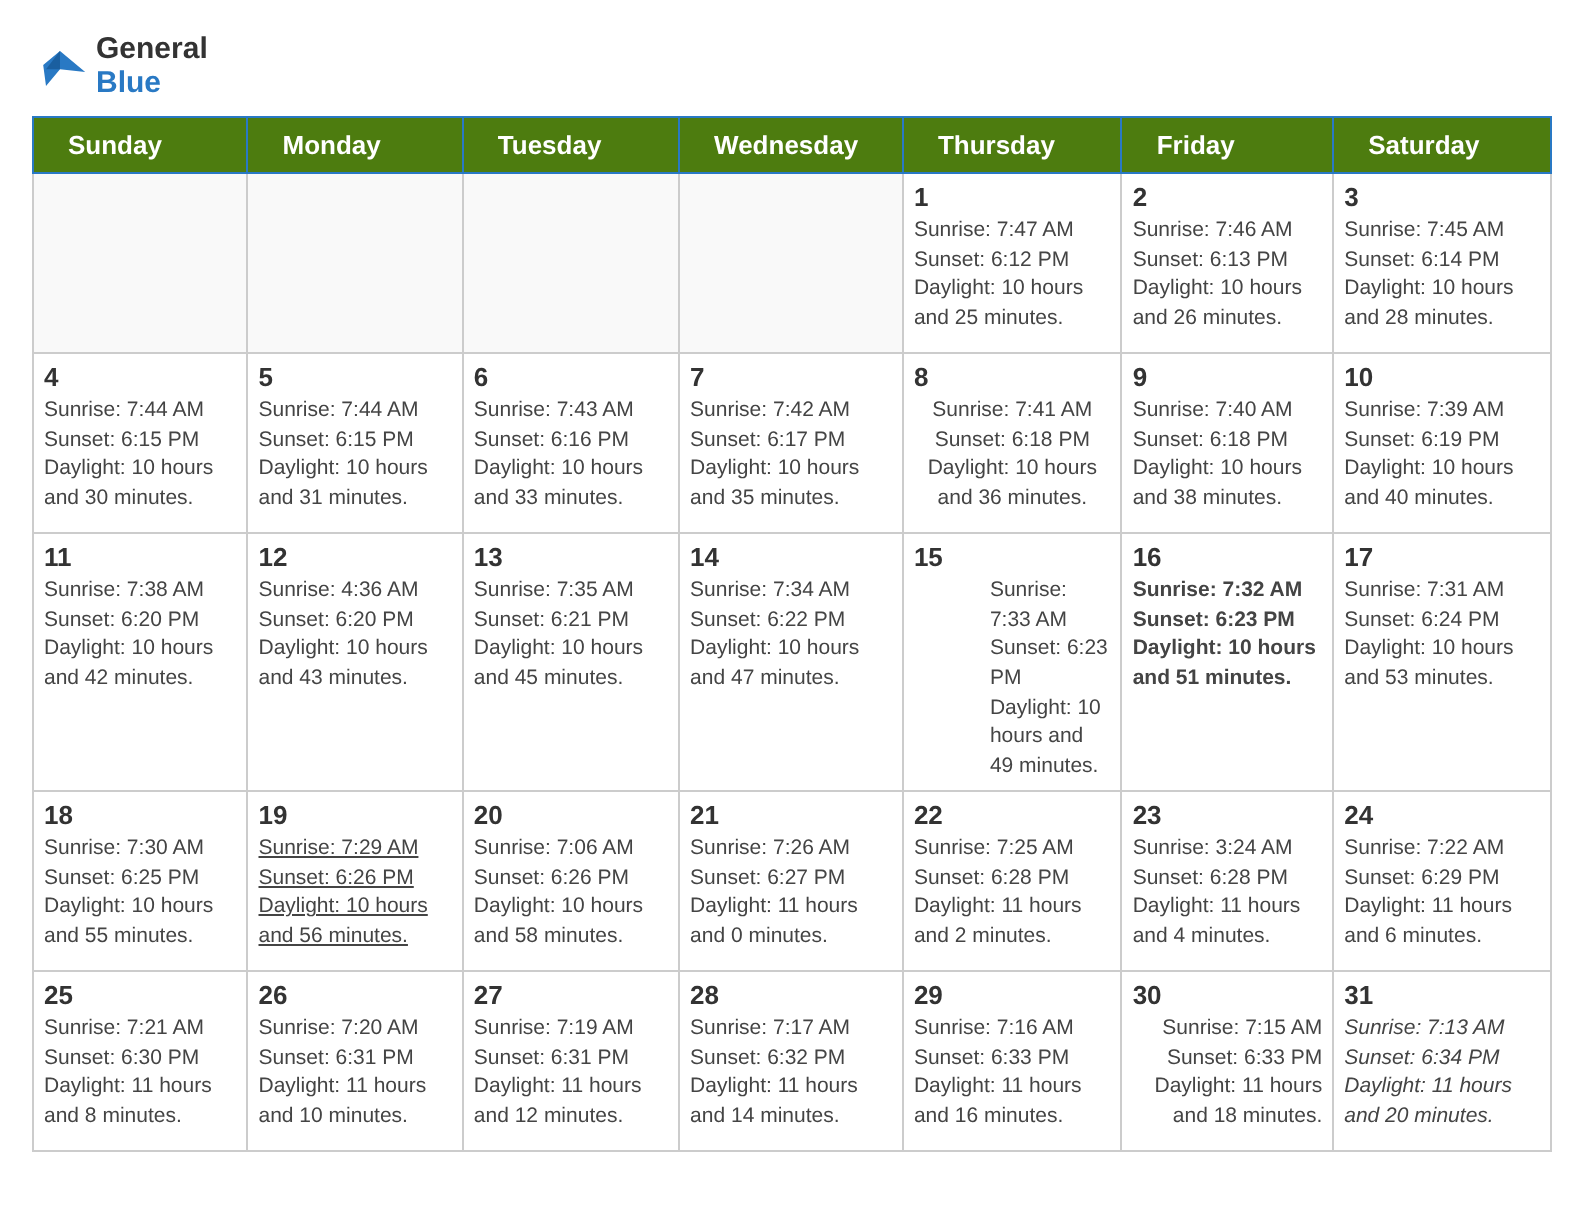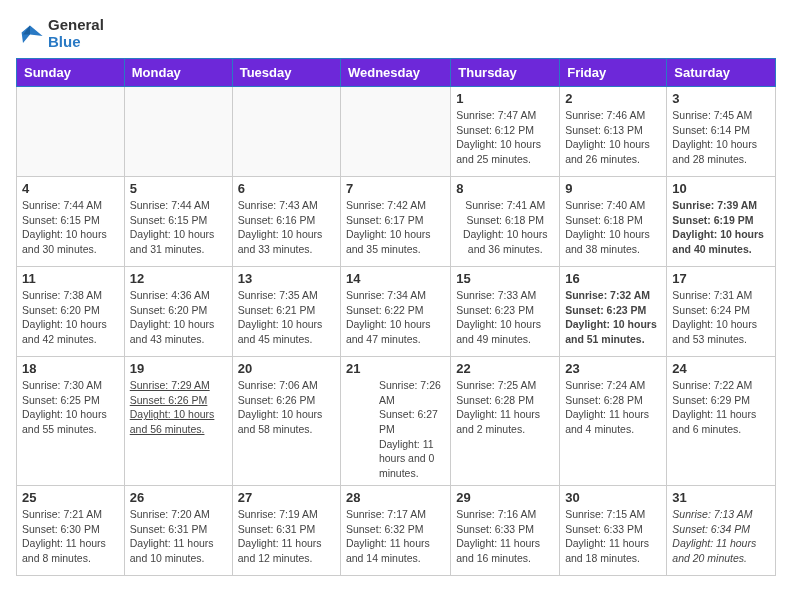--- a/index.html
+++ b/index.html
@@ -36,23 +36,23 @@
     .subtitle {
       font-size: 14px;
       color: #555;
     }
     .calendar {
       width: 100%;
       border-collapse: collapse;
       font-size: 11px;
     }
     .calendar th {
-      background-color: #6d28d9;
+      background-color: #4d7c0f;
       color: #fff;
-      padding: 6px 7px;
+      padding: 6px 17px;
       text-align: left;
       font-size: 13px;
       font-weight: bold;
       border: 1px solid #2979c4;
     }
     .calendar td {
       border: 1px solid #ccc;
       vertical-align: top;
       padding: 4px 5px;
       height: 90px;
@@ -163,21 +163,21 @@
 Daylight: 10 hours and 36 minutes.</div>
         </td>
         <td>
           <div class="day-number">9</div>
           <div class="day-info" style="white-space: pre-line;">Sunrise: 7:40 AM
 Sunset: 6:18 PM
 Daylight: 10 hours and 38 minutes.</div>
         </td>
         <td>
           <div class="day-number">10</div>
-          <div class="day-info" style="white-space: pre-line; font-weight: bold;">Sunrise: 7:39 AM
+          <div class="day-info" style="white-space: pre-line;">Sunrise: 7:39 AM
 Sunset: 6:19 PM
 Daylight: 10 hours and 40 minutes.</div>
         </td>
       </tr>
       <tr>
         <td>
           <div class="day-number">11</div>
           <div class="day-info" style="white-space: pre-line;">Sunrise: 7:38 AM
 Sunset: 6:20 PM
 Daylight: 10 hours and 42 minutes.</div>
@@ -195,21 +195,21 @@
 Daylight: 10 hours and 45 minutes.</div>
         </td>
         <td>
           <div class="day-number">14</div>
           <div class="day-info" style="white-space: pre-line;">Sunrise: 7:34 AM
 Sunset: 6:22 PM
 Daylight: 10 hours and 47 minutes.</div>
         </td>
         <td>
           <div class="day-number">15</div>
-          <div class="day-info" style="white-space: pre-line;">Sunrise: 7:33 AM
+          <div class="day-info" style="white-space: pre-line; margin-left: 38px;">Sunrise: 7:33 AM
 Sunset: 6:23 PM
 Daylight: 10 hours and 49 minutes.</div>
         </td>
         <td>
           <div class="day-number">16</div>
           <div class="day-info" style="white-space: pre-line; font-weight: bold;">Sunrise: 7:32 AM
 Sunset: 6:23 PM
 Daylight: 10 hours and 51 minutes.</div>
         </td>
         <td>
@@ -233,33 +233,33 @@
 Daylight: 10 hours and 56 minutes.</div>
         </td>
         <td>
           <div class="day-number">20</div>
           <div class="day-info" style="white-space: pre-line;">Sunrise: 7:06 AM
 Sunset: 6:26 PM
 Daylight: 10 hours and 58 minutes.</div>
         </td>
         <td>
           <div class="day-number">21</div>
-          <div class="day-info" style="white-space: pre-line; margin-left: 33px;">Sunrise: 7:26 AM
+          <div class="day-info" style="white-space: pre-line;">Sunrise: 7:26 AM
 Sunset: 6:27 PM
 Daylight: 11 hours and 0 minutes.</div>
         </td>
         <td>
           <div class="day-number">22</div>
           <div class="day-info" style="white-space: pre-line;">Sunrise: 7:25 AM
 Sunset: 6:28 PM
 Daylight: 11 hours and 2 minutes.</div>
         </td>
         <td>
           <div class="day-number">23</div>
-          <div class="day-info" style="white-space: pre-line;">Sunrise: 7:24 AM
+          <div class="day-info" style="white-space: pre-line;">Sunrise: 3:24 AM
 Sunset: 6:28 PM
 Daylight: 11 hours and 4 minutes.</div>
         </td>
         <td>
           <div class="day-number">24</div>
           <div class="day-info" style="white-space: pre-line;">Sunrise: 7:22 AM
 Sunset: 6:29 PM
 Daylight: 11 hours and 6 minutes.</div>
         </td>
       </tr>
@@ -289,21 +289,21 @@
 Daylight: 11 hours and 14 minutes.</div>
         </td>
         <td>
           <div class="day-number">29</div>
           <div class="day-info" style="white-space: pre-line;">Sunrise: 7:16 AM
 Sunset: 6:33 PM
 Daylight: 11 hours and 16 minutes.</div>
         </td>
         <td>
           <div class="day-number">30</div>
-          <div class="day-info" style="white-space: pre-line;">Sunrise: 7:15 AM
+          <div class="day-info" style="white-space: pre-line; text-align: right;">Sunrise: 7:15 AM
 Sunset: 6:33 PM
 Daylight: 11 hours and 18 minutes.</div>
         </td>
         <td>
           <div class="day-number">31</div>
           <div class="day-info" style="white-space: pre-line; font-style: italic;">Sunrise: 7:13 AM
 Sunset: 6:34 PM
 Daylight: 11 hours and 20 minutes.</div>
         </td>
       </tr>

